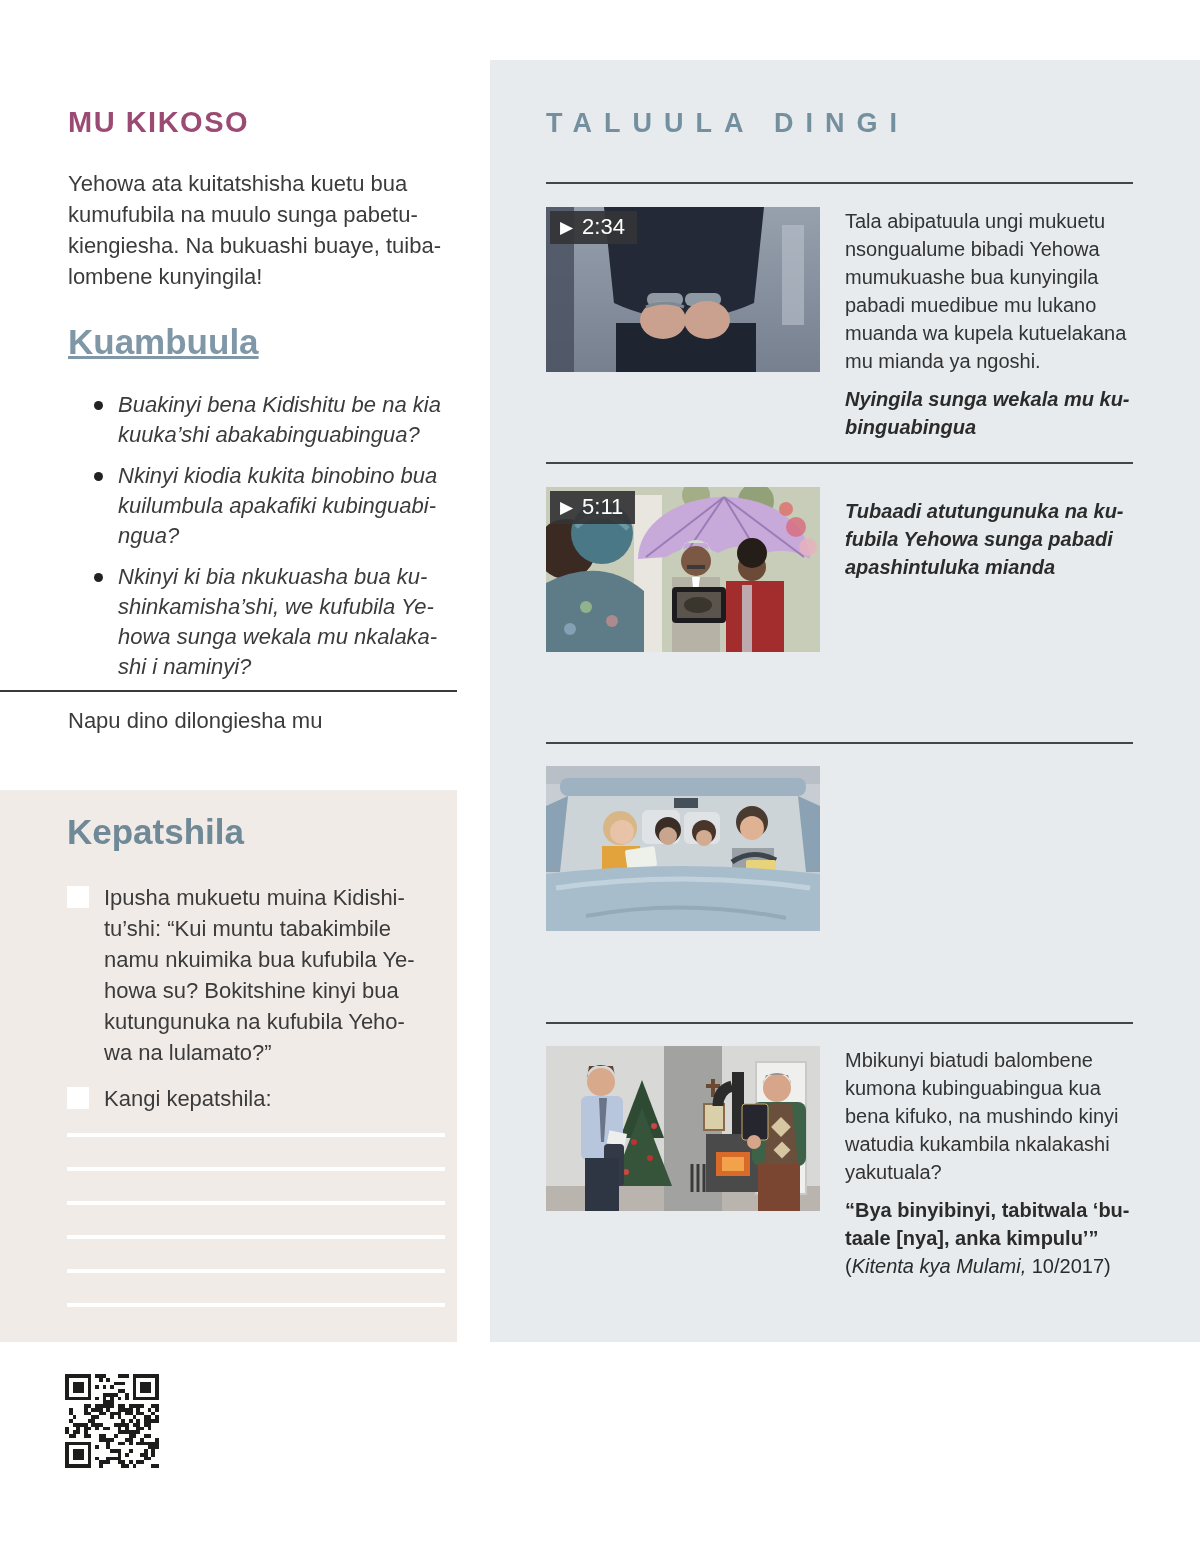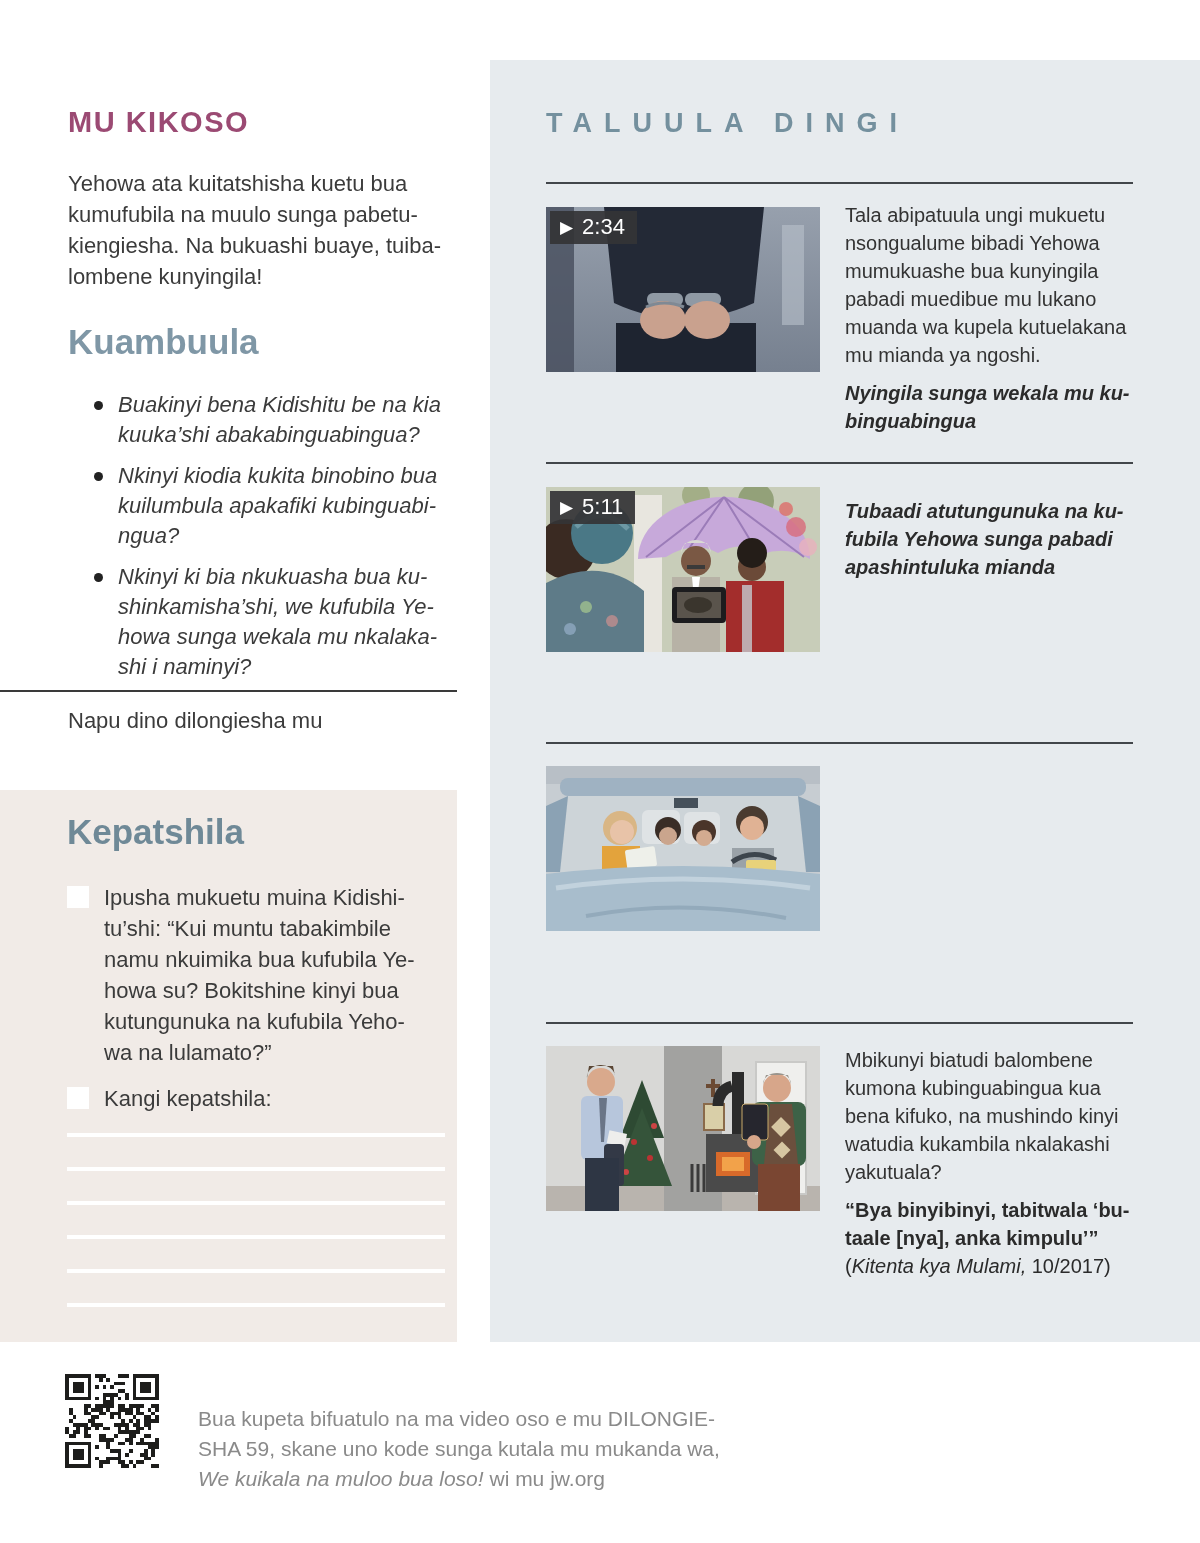--- a/index.html
+++ b/index.html
@@ -5,21 +5,21 @@
   html,body{margin:0;padding:0;background:#fff;}
   .page{position:relative;width:1200px;height:1543px;background:#ffffff;
         font-family:"Liberation Sans",sans-serif;color:#3b3b3b;overflow:hidden;}
 
   
   .kicker{position:absolute;left:68px;top:106px;font-size:29px;font-weight:bold;
           letter-spacing:1.5px;color:#9b4a73;}
   .intro{position:absolute;left:68px;top:168px;width:405px;font-size:22px;
          line-height:31px;white-space:pre-line;color:#3b3b3b;}
   .sec-title{position:absolute;left:68px;top:322px;font-size:35px;font-weight:600;
-             color:#7f97a6;}
+             color:#7f97a6;text-decoration:underline;}
   .bullets{position:absolute;left:68px;top:390px;width:400px;margin:0;padding:0;
            list-style:none;}
   .bullets li{position:relative;padding-left:50px;margin-bottom:11px;font-size:22px;
               line-height:30px;white-space:pre-line;font-style:italic;}
   .bullets li::before{content:"";position:absolute;left:26px;top:11px;width:9px;
               height:9px;border-radius:50%;background:#222;}
   .hr-left{position:absolute;left:0;top:690px;width:457px;height:2px;background:#3a3a3a;}
   .napu{position:absolute;left:68px;top:706px;width:400px;font-size:22px;line-height:30px;}
 
   
@@ -128,21 +128,21 @@
         <rect x="139" y="86" width="36" height="13" rx="6" fill="#8f99a4"></rect>
         <ellipse cx="117" cy="113" rx="23" ry="19" fill="#c9a18e"></ellipse>
         <ellipse cx="161" cy="113" rx="23" ry="19" fill="#c9a18e"></ellipse>
         <path d="M100,100 q18,-8 38,0" stroke="#7f8994" stroke-width="3" fill="none"></path>
       </svg>
       <span class="badge">
         <span class="tri">▶</span>
         <span>2:34</span>
       </span>
     </div>
-    <div class="vtext" style="top:141px;">
+    <div class="vtext" style="top:147px;">
       <div class="vdesc">Tala abipatuula ungi mukuetu
 nsongualume bibadi Yehowa
 mumukuashe bua kunyingila
 pabadi muedibue mu lukano
 muanda wa kupela kutuelakana
 mu mianda ya ngoshi.</div>
       <div class="vcap"><span class="bi">Nyingila sunga wekala mu ku-
 binguabingua</span></div>
     </div>
 
@@ -568,21 +568,14 @@
       <rect x="5" y="24" width="1" height="1" fill="#1d1d1b"></rect>
       <rect x="6" y="24" width="1" height="1" fill="#1d1d1b"></rect>
       <rect x="9" y="24" width="1" height="1" fill="#1d1d1b"></rect>
       <rect x="15" y="24" width="1" height="1" fill="#1d1d1b"></rect>
       <rect x="16" y="24" width="1" height="1" fill="#1d1d1b"></rect>
       <rect x="18" y="24" width="1" height="1" fill="#1d1d1b"></rect>
       <rect x="23" y="24" width="1" height="1" fill="#1d1d1b"></rect>
       <rect x="24" y="24" width="1" height="1" fill="#1d1d1b"></rect>
     </svg>
 
-  <div class="footer-text">
-    <div>Bua kupeta bifuatulo na ma video oso e mu DILONGIE-</div>
-    <div>SHA 59, skane uno kode sunga kutala mu mukanda wa,</div>
-    <div>
-      <span class="it">We kuikala na muloo bua loso!</span><span> wi mu jw.org</span>
-    </div>
-  </div>
 
 </div>
 
 </body></html>

